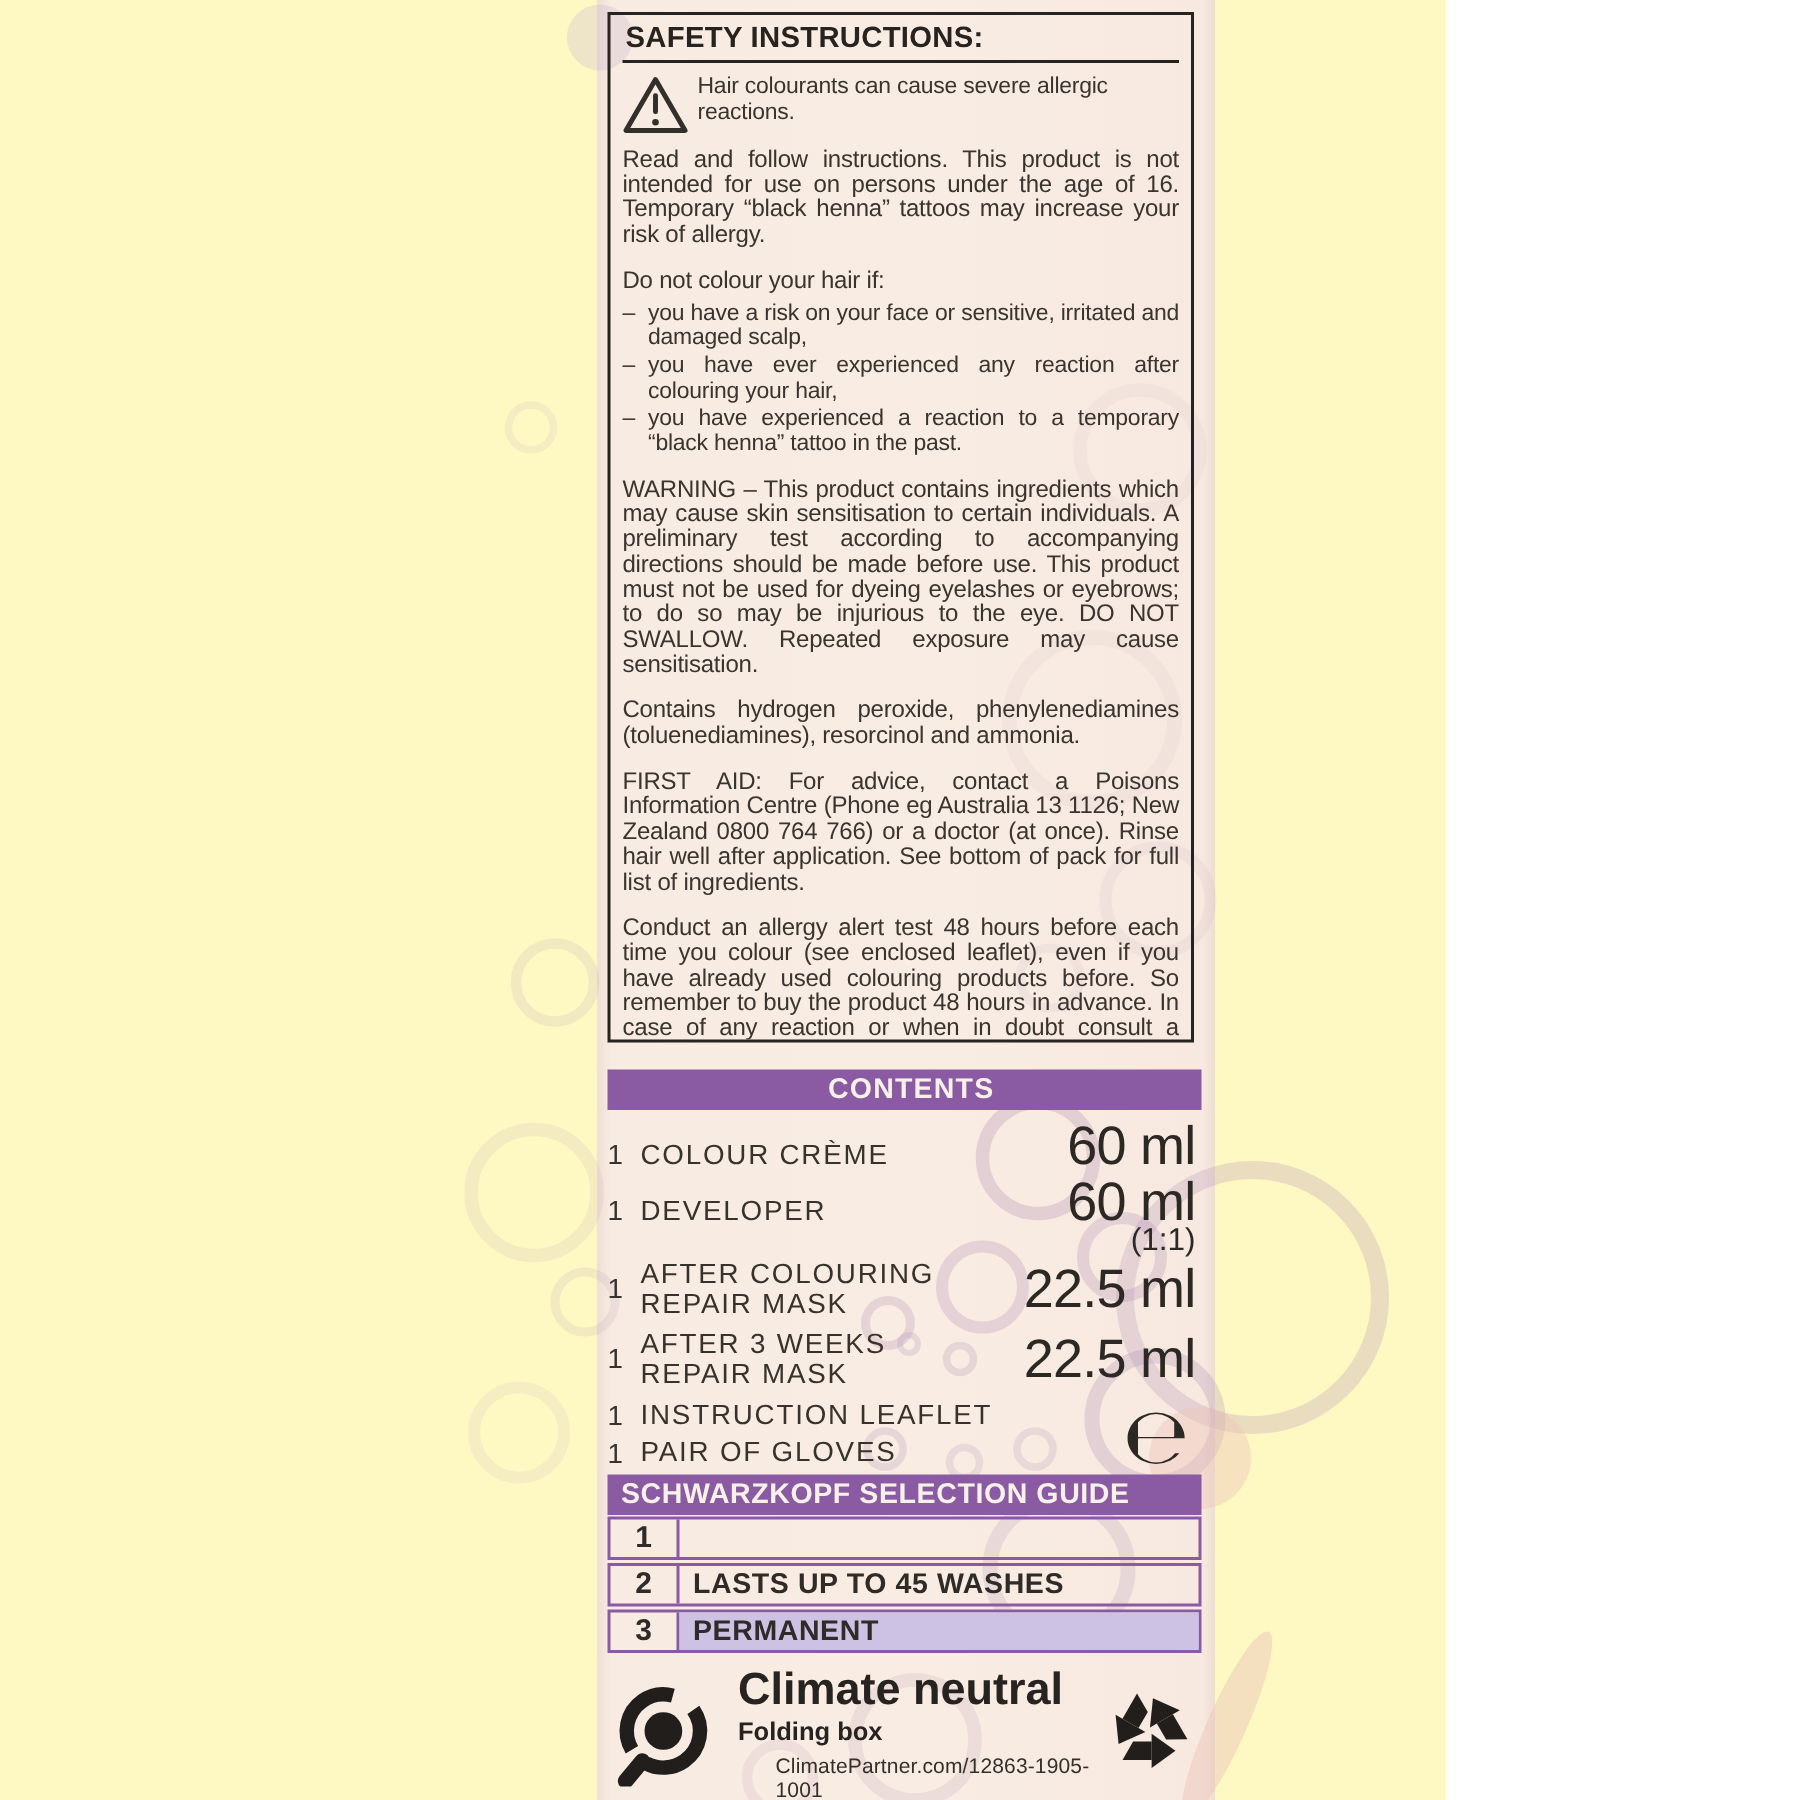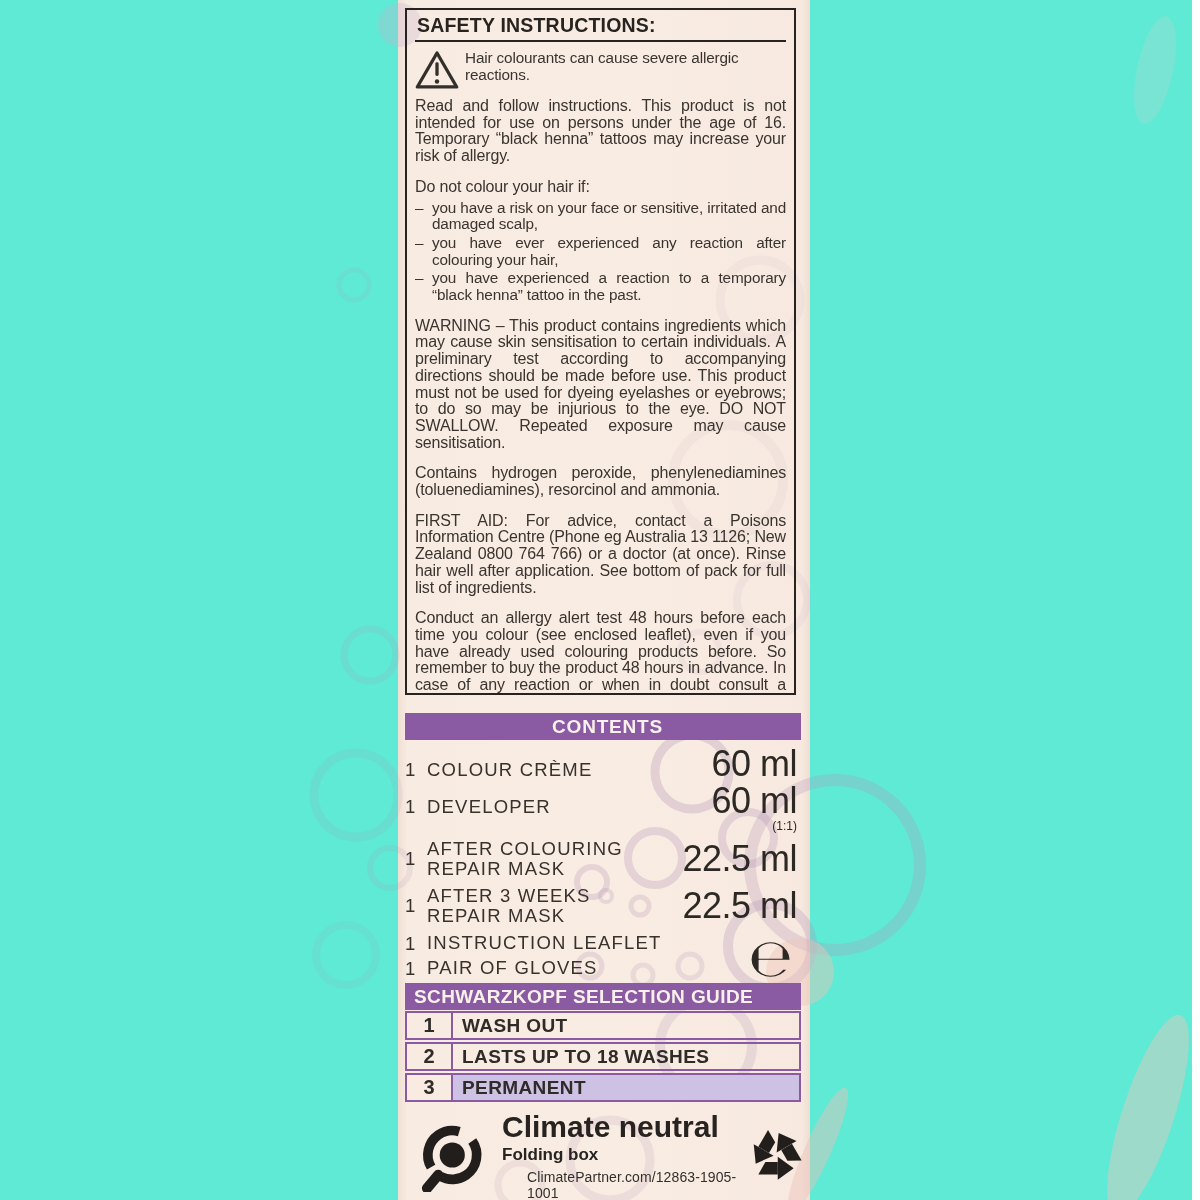--- a/index.html
+++ b/index.html
@@ -1,17 +1,17 @@
 <!DOCTYPE html>
 <html><head>
 <meta charset="utf-8">
 <style>
   html,body{margin:0;padding:0;background:#ffffff;}
-  .stage{position:relative;width:1192px;height:1200px;overflow:hidden;
-         background:#5eead4;font-family:"Liberation Sans",sans-serif;}
+  .stage{position:relative;width:964px;height:1200px;overflow:hidden;
+         background:#fef9c3;font-family:"Liberation Sans",sans-serif;}
   
   .panel-bg{position:absolute;left:398px;top:0;width:412px;height:1200px;
             background:linear-gradient(90deg,#efdfd4 0,#f8ebe1 9px,#f9ece2 55%,#f7e9df calc(100% - 8px),#eeded2 100%);}
   .bubbles{position:absolute;left:0;top:0;z-index:1;}
   .content{position:absolute;left:398px;top:0;width:412px;height:1200px;z-index:2;}
 
   
   .safety-box{position:absolute;left:7px;top:8px;width:391px;height:687px;box-sizing:border-box;
               border:2.5px solid #262320;padding:4px 8px 6px;overflow:hidden;color:#3a342f;}
   .safety-title{font-size:19.5px;font-weight:bold;letter-spacing:.2px;color:#262320;padding-left:2px;}
@@ -35,37 +35,37 @@
 
   
   .contents-list{position:absolute;left:7px;top:749px;width:392px;color:#38322d;}
   .c-row{display:flex;margin-bottom:5px;}
   .c-row.base{align-items:baseline;}
   .c-row.mid{align-items:center;margin-bottom:7px;}
   .c-qty{flex:0 0 22px;font-size:18.5px;letter-spacing:1px;}
   .c-name{flex:1;font-size:18.5px;letter-spacing:1.2px;line-height:20px;white-space:pre-line;}
   .c-val{font-size:36px;line-height:30px;letter-spacing:-.5px;color:#2c2824;white-space:nowrap;}
   .val-stack{text-align:right;}
-  .val-note{font-size:12px;line-height:15px;letter-spacing:0;color:#2c2824;margin-top:3px;}
+  .val-note{font-size:21px;line-height:15px;letter-spacing:0;color:#2c2824;margin-top:3px;}
   .last-group{display:flex;align-items:center;}
   .names-col{flex:1;}
   .sub-row{display:flex;margin-bottom:3px;}
   .e-mark{font-family:"DejaVu Sans",sans-serif;font-size:52px;line-height:40px;color:#2c2824;margin-right:4px;}
 
   
   .guide-table{position:absolute;left:7px;top:1011px;width:396px;}
   .g-row{display:flex;box-sizing:border-box;border:2px solid #8a5ba3;height:29px;margin-bottom:2px;}
   .g-num{flex:0 0 44px;border-right:2px solid #8a5ba3;text-align:center;
          font-size:20px;font-weight:bold;line-height:25px;color:#2f2b28;}
   .g-label{flex:1;font-size:19px;font-weight:bold;letter-spacing:.4px;line-height:25px;
            padding-left:9px;color:#2f2b28;}
   .g-row.hl .g-label{background:#cec2e4;}
 
   
-  .climate{position:absolute;left:18px;top:1112px;width:396px;display:flex;align-items:center;justify-content:space-between;}
+  .climate{position:absolute;left:8px;top:1112px;width:396px;display:flex;align-items:center;justify-content:space-between;}
   .cp-logo{flex:0 0 74px;}
   .climate-text{margin-left:12px;}
   .climate-title{font-size:30px;font-weight:bold;color:#262320;line-height:30px;}
   .climate-sub{font-size:17px;font-weight:bold;color:#262320;margin-top:3px;}
   .climate-url{font-size:14px;color:#33302c;margin-top:4px;letter-spacing:.1px;margin-left:25px;}
   .recycle{margin-left:auto;margin-right:6px;}
 </style>
 </head>
 <body>
 
@@ -197,25 +197,24 @@
         </div>
         <span class="e-mark">℮</span>
       </div>
     </div>
 
     <div class="purple-bar bar-guide">SCHWARZKOPF SELECTION GUIDE</div>
 
     <div class="guide-table">
       <div class="g-row">
         <div class="g-num">1</div>
-        <div class="g-label">WASH OUT</div>
       </div>
       <div class="g-row">
         <div class="g-num">2</div>
-        <div class="g-label">LASTS UP TO 18 WASHES</div>
+        <div class="g-label">LASTS UP TO 45 WASHES</div>
       </div>
       <div class="g-row hl">
         <div class="g-num">3</div>
         <div class="g-label">PERMANENT</div>
       </div>
     </div>
 
     <div class="climate">
       <span class="cp-logo">
         <svg width="74" height="74" viewBox="0 0 100 100">

